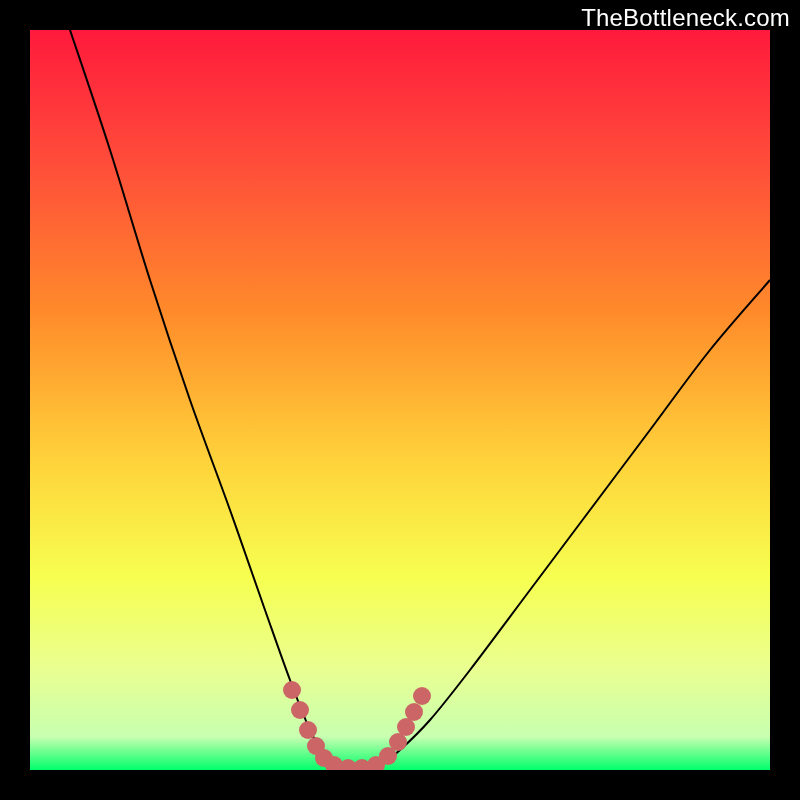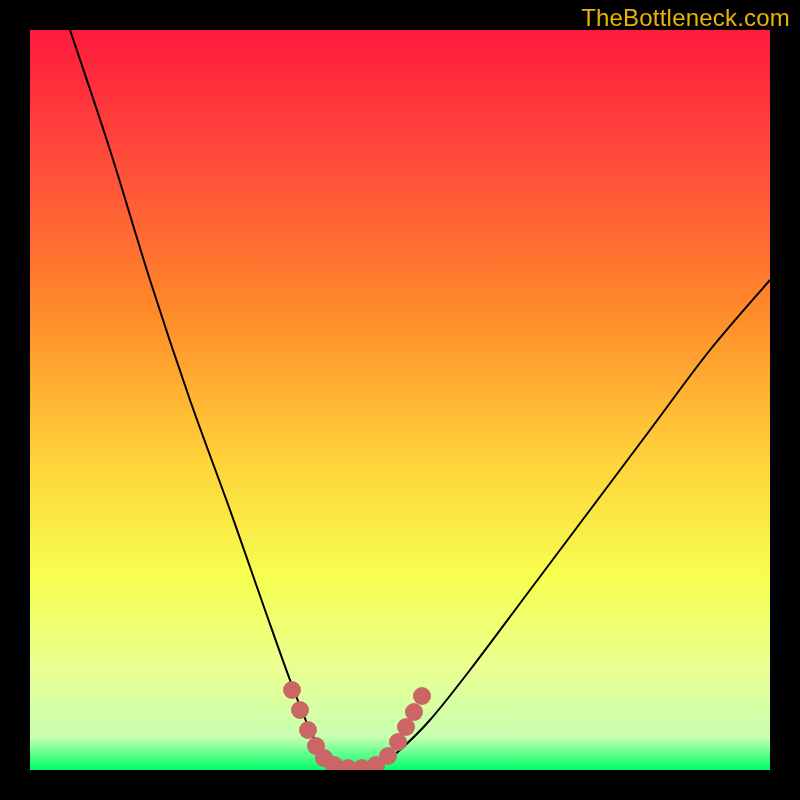--- a/index.html
+++ b/index.html
@@ -31,21 +31,21 @@
     position: absolute;
     left: 0;
     top: 0;
     width: 740px;
     height: 740px;
   }
   .watermark {
     position: absolute;
     top: 4px;
     right: 10px;
-    color: #eab308;
+    color: #ffffff;
     font-size: 24px;
     font-weight: 400;
     letter-spacing: 0.2px;
     user-select: none;
   }
   svg.curve {
     position: absolute;
     left: 0;
     top: 0;
     width: 740px;

